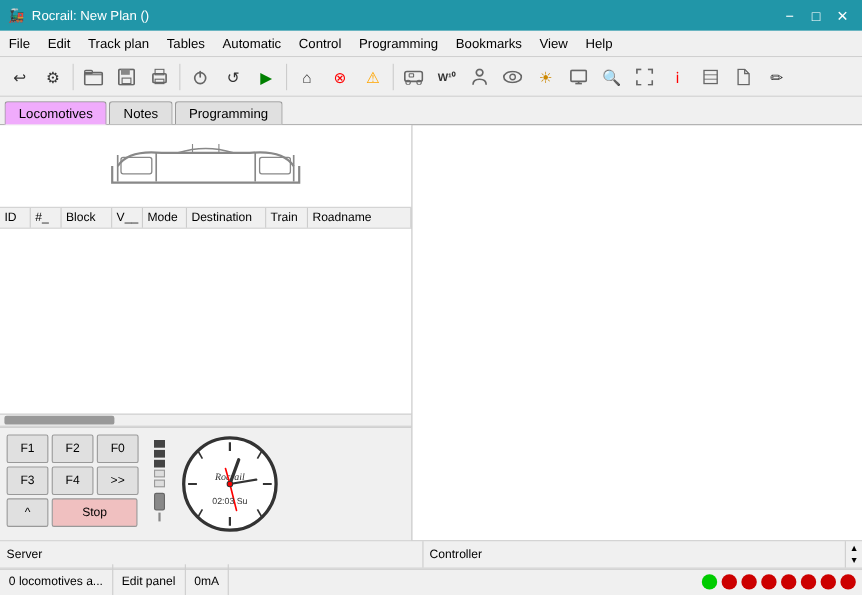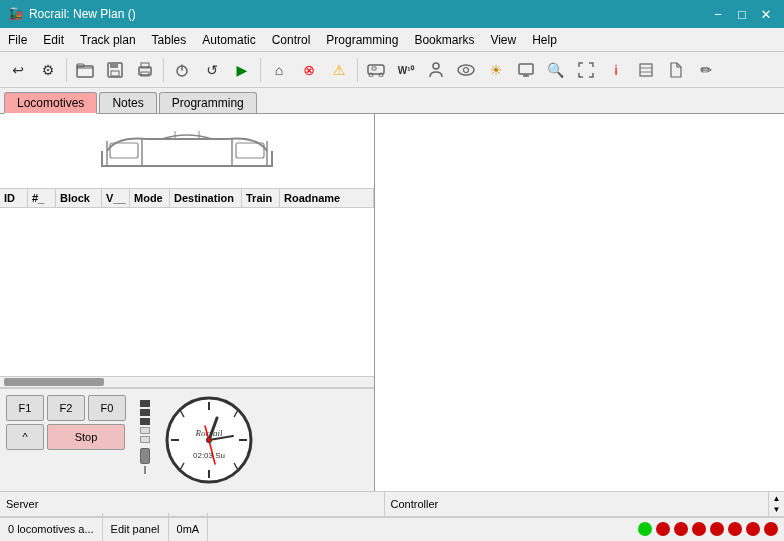--- a/index.html
+++ b/index.html
@@ -73,21 +73,21 @@
       padding: 3px 12px;
       cursor: pointer;
       border: 1px solid #999;
       border-bottom: none;
       background: #e0e0e0;
       font-size: 12px;
       margin-right: 2px;
       border-radius: 3px 3px 0 0;
     }
     .tab.active {
-      background: #fca5a5;
+      background: #f0abfc;
       border-bottom: 1px solid #fff;
       margin-bottom: -1px;
       z-index: 1;
     }
 
     
     .main-content {
       display: flex;
       height: calc(541px - 28px - 24px - 36px - 28px - 26px - 22px);
     }
@@ -115,21 +115,21 @@
     
     .loco-table-header {
       display: flex;
       background: #f0f0f0;
       border-bottom: 1px solid #ccc;
       font-size: 11px;
     }
     .loco-table-header .col {
       padding: 3px 4px;
       border-right: 1px solid #ccc;
-      font-weight: bold;
+      font-weight: normal;
       flex-shrink: 0;
     }
 
     
     .loco-table-body {
       flex: 1;
       overflow-y: auto;
       background: white;
     }
 
@@ -429,20 +429,25 @@
 
     <div class="controls-area">
 
       <div class="btn-grid">
         <div class="btn-row">
           <button class="ctrl-btn">F1</button>
           <button class="ctrl-btn">F2</button>
           <button class="ctrl-btn">F0</button>
         </div>
         <div class="btn-row">
+          <button class="ctrl-btn">F3</button>
+          <button class="ctrl-btn">F4</button>
+          <button class="ctrl-btn">&gt;&gt;</button>
+        </div>
+        <div class="btn-row">
           <button class="ctrl-btn">^</button>
           <button class="ctrl-btn stop-btn">Stop</button>
         </div>
       </div>
 
       <div style="display:flex; flex-direction:column; align-items:center; width:22px; padding-top:4px;">
         <div style="width:10px; height:7px; background:#444; margin:1px 0;"></div>
         <div style="width:10px; height:7px; background:#444; margin:1px 0;"></div>
         <div style="width:10px; height:7px; background:#444; margin:1px 0;"></div>
         <div style="width:10px; height:7px; background:#ddd; border:1px solid #999; margin:1px 0;"></div>

